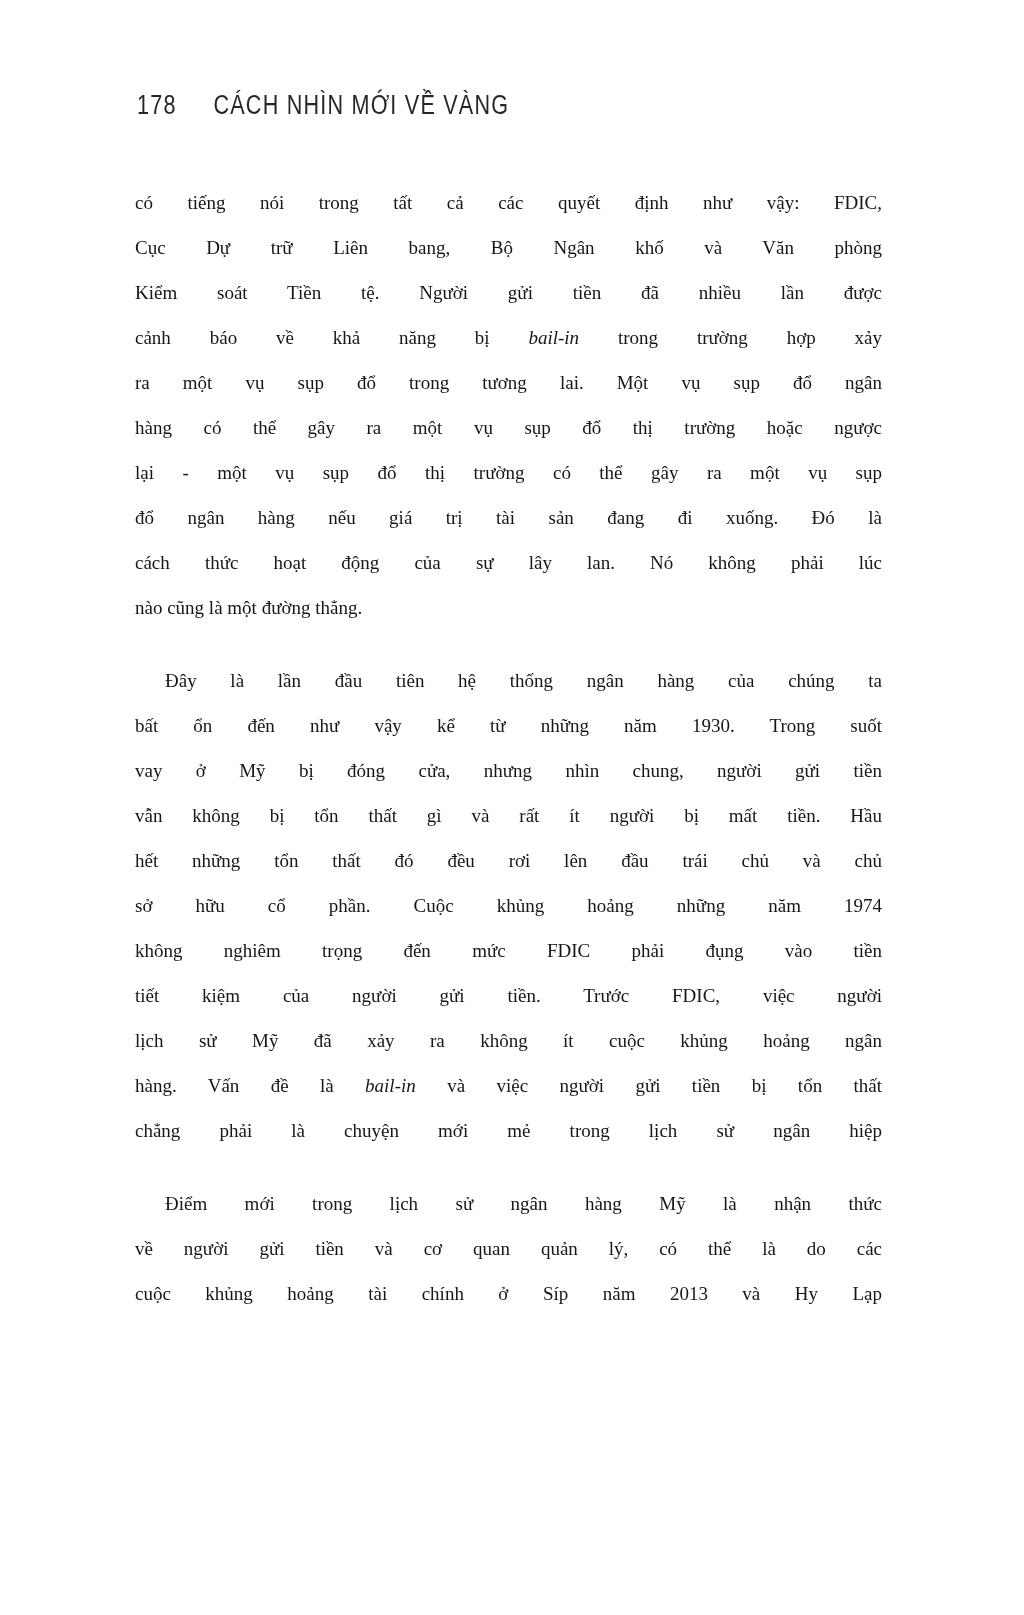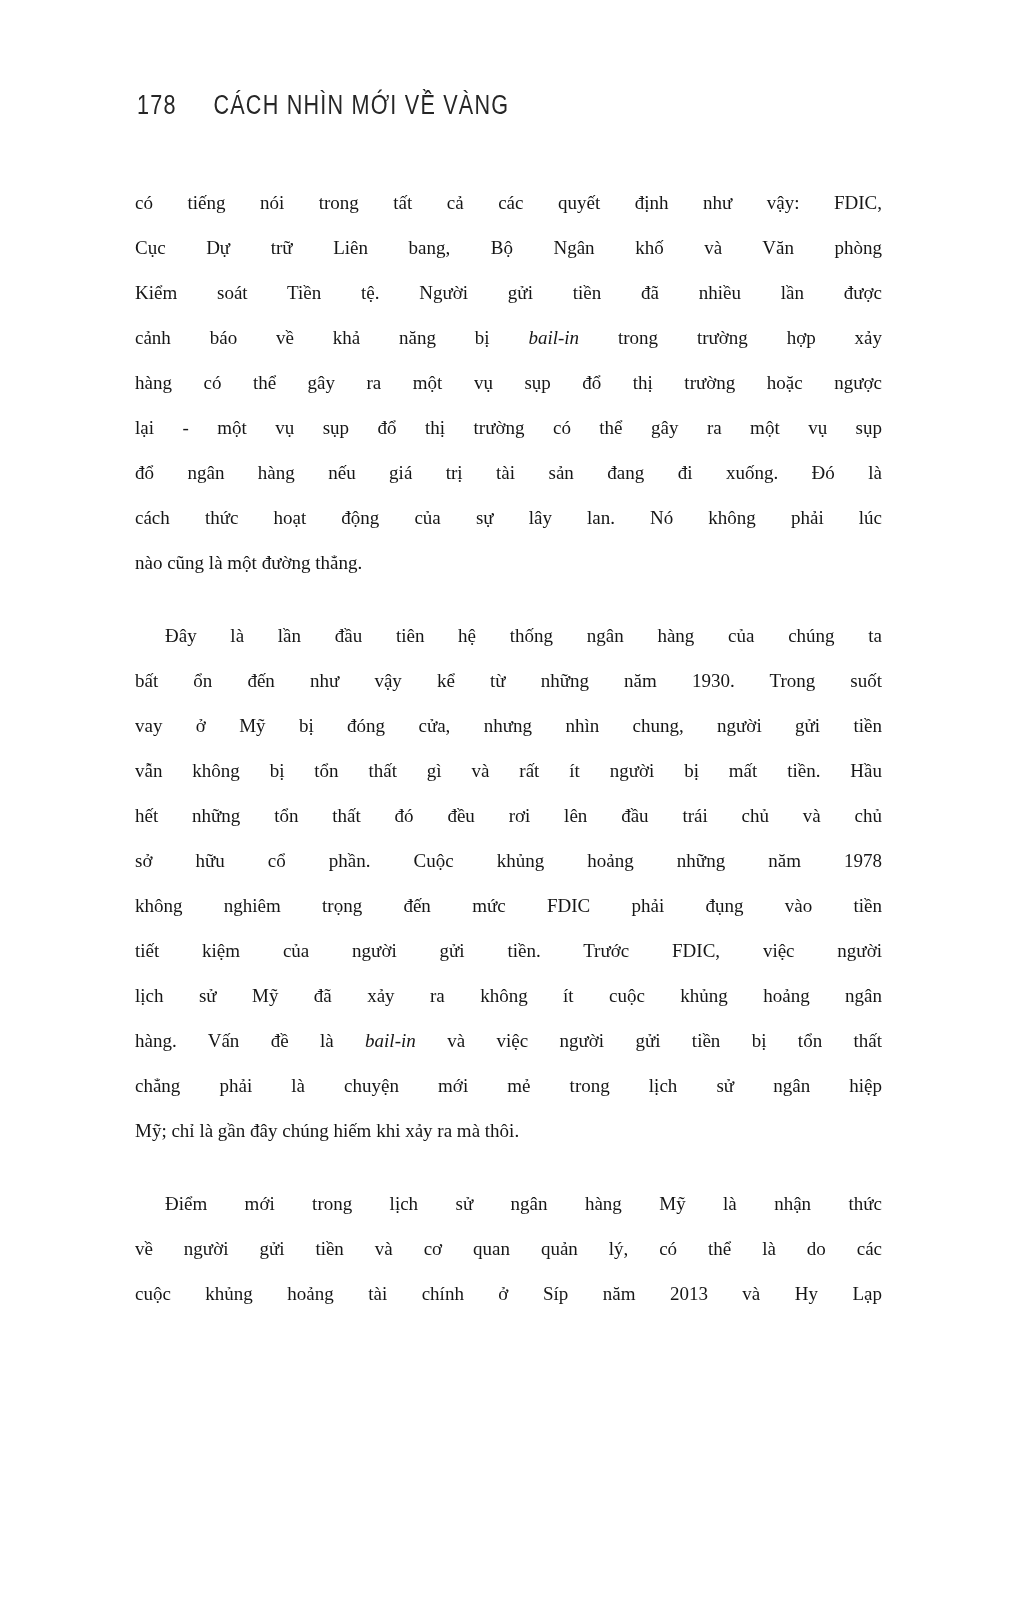--- a/index.html
+++ b/index.html
@@ -64,40 +64,40 @@
     <span>CÁCH NHÌN MỚI VỀ VÀNG</span>
   </header>
 
   <main class="body-text">
 
     <section class="para">
       <div class="line">có tiếng nói trong tất cả các quyết định như vậy: FDIC,</div>
       <div class="line">Cục Dự trữ Liên bang, Bộ Ngân khố và Văn phòng</div>
       <div class="line">Kiểm soát Tiền tệ. Người gửi tiền đã nhiều lần được</div>
       <div class="line">cảnh báo về khả năng bị <i>bail-in</i> trong trường hợp xảy</div>
+      <div class="line">ra một vụ sụp đổ trong tương lai. Một vụ sụp đổ ngân</div>
       <div class="line">hàng có thể gây ra một vụ sụp đổ thị trường hoặc ngược</div>
       <div class="line">lại - một vụ sụp đổ thị trường có thể gây ra một vụ sụp</div>
       <div class="line">đổ ngân hàng nếu giá trị tài sản đang đi xuống. Đó là</div>
       <div class="line">cách thức hoạt động của sự lây lan. Nó không phải lúc</div>
       <div class="line last">nào cũng là một đường thẳng.</div>
     </section>
 
     <section class="para">
       <div class="line first">Đây là lần đầu tiên hệ thống ngân hàng của chúng ta</div>
       <div class="line">bất ổn đến như vậy kể từ những năm 1930. Trong suốt</div>
       <div class="line">vay ở Mỹ bị đóng cửa, nhưng nhìn chung, người gửi tiền</div>
       <div class="line">vẫn không bị tổn thất gì và rất ít người bị mất tiền. Hầu</div>
       <div class="line">hết những tổn thất đó đều rơi lên đầu trái chủ và chủ</div>
-      <div class="line">sở hữu cổ phần. Cuộc khủng hoảng những năm 1978</div>
+      <div class="line">sở hữu cổ phần. Cuộc khủng hoảng những năm 1974</div>
       <div class="line">không nghiêm trọng đến mức FDIC phải đụng vào tiền</div>
       <div class="line">tiết kiệm của người gửi tiền. Trước FDIC, việc người</div>
       <div class="line">lịch sử Mỹ đã xảy ra không ít cuộc khủng hoảng ngân</div>
       <div class="line">hàng. Vấn đề là <i>bail-in</i> và việc người gửi tiền bị tổn thất</div>
       <div class="line">chẳng phải là chuyện mới mẻ trong lịch sử ngân hiệp</div>
-      <div class="line last">Mỹ; chỉ là gần đây chúng hiếm khi xảy ra mà thôi.</div>
     </section>
 
     <section class="para">
       <div class="line first">Điểm mới trong lịch sử ngân hàng Mỹ là nhận thức</div>
       <div class="line">về người gửi tiền và cơ quan quản lý, có thể là do các</div>
       <div class="line">cuộc khủng hoảng tài chính ở Síp năm 2013 và Hy Lạp</div>
     </section>
 
   </main>
 </div>

